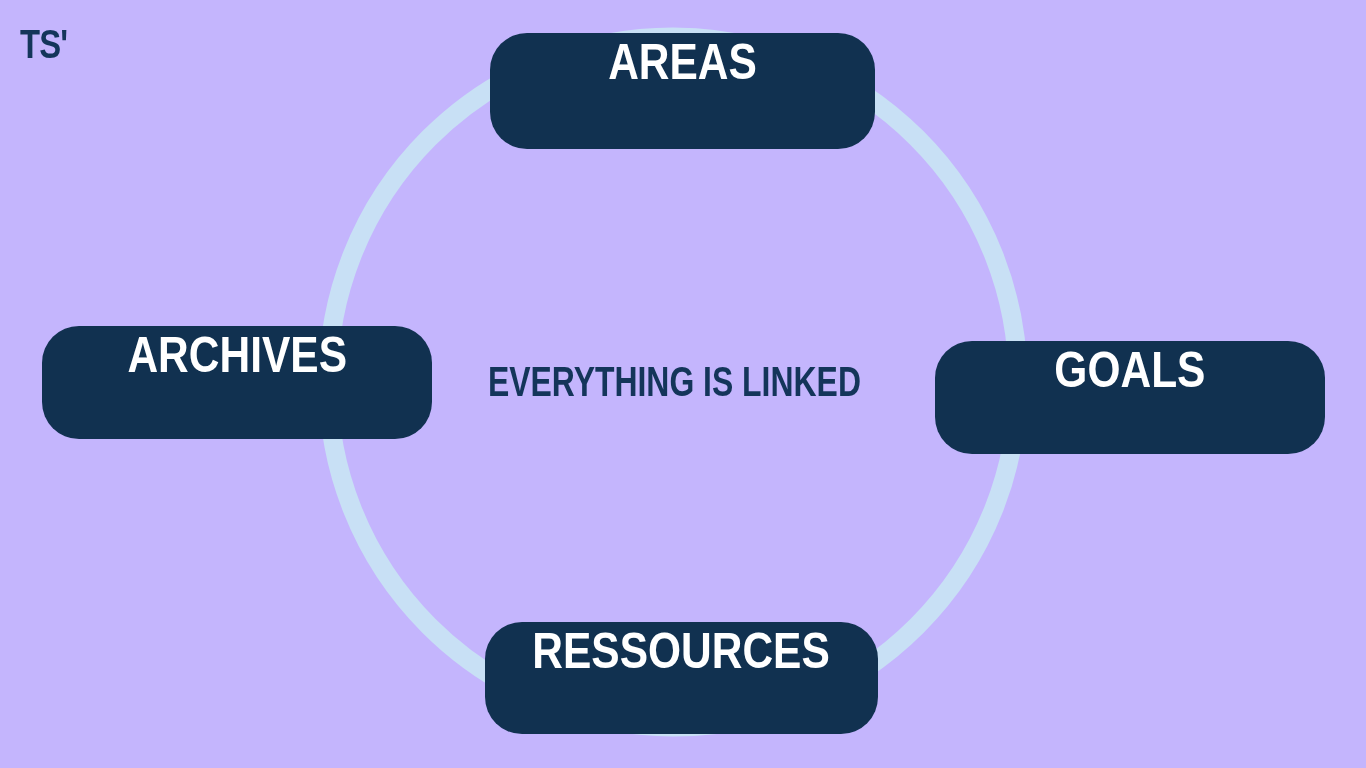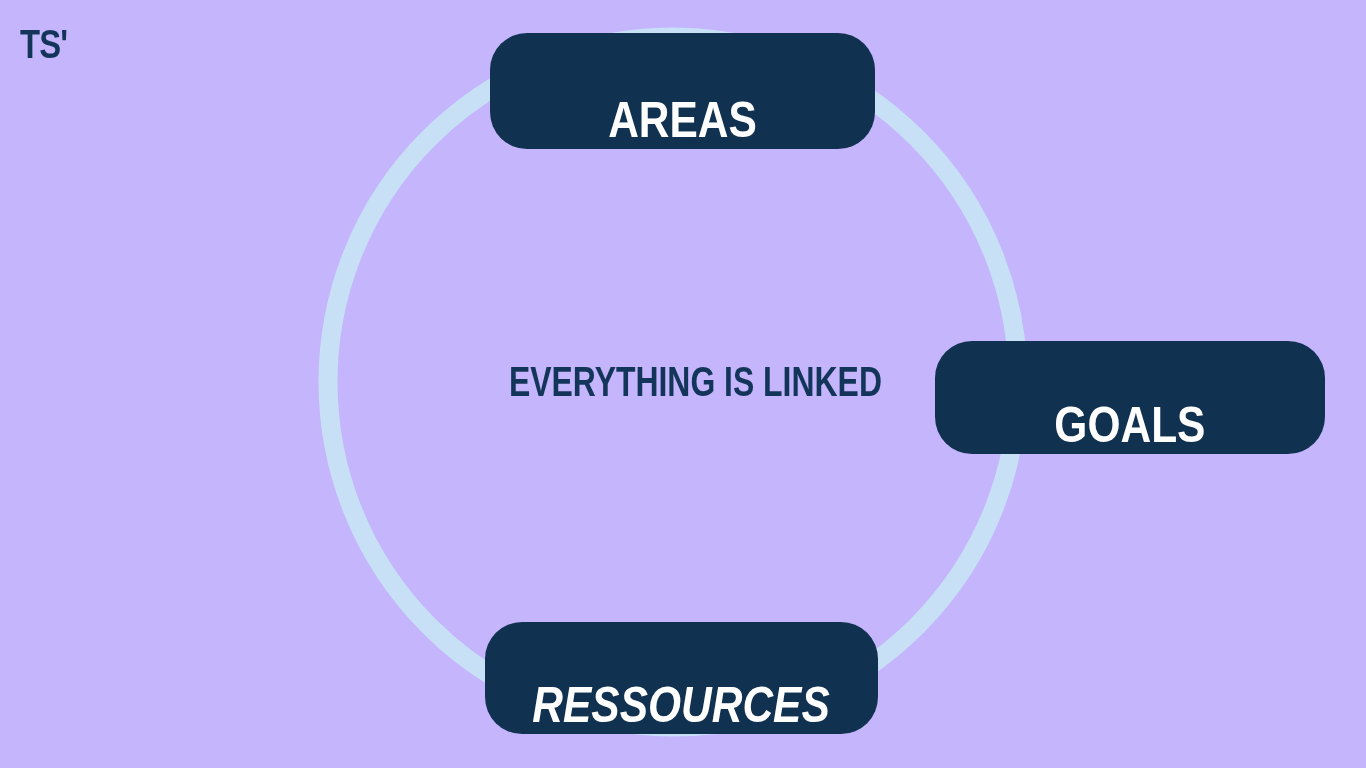--- a/index.html
+++ b/index.html
@@ -31,44 +31,44 @@
     left: 0;
     top: 0;
     width: 1366px;
     height: 768px;
   }
   .node {
     position: absolute;
     background: #113150;
     border-radius: 37px;
     display: flex;
-    align-items: flex-end;
+    align-items: flex-start;
     justify-content: center;
   }
   .node-label {
     color: #ffffff;
     font-size: 50px;
     font-weight: 700;
     white-space: nowrap;
     transform: scaleX(0.85);
     transform-origin: center;
   }
   .node-top        { left: 490px; top: 33px;  width: 385px; height: 116px; }
   .node-right      { left: 935px; top: 326px; width: 390px; height: 113px; margin-top: 15px; }
-  .node-bottom     { left: 485px; top: 622px; width: 393px; height: 112px; font-style: italic; }
+  .node-bottom     { left: 485px; top: 622px; width: 393px; height: 112px; }
   .node-left       { left: 42px;  top: 326px; width: 390px; height: 113px; }
   .center-label-wrap {
     position: absolute;
     left: 450px;
     top: 353px;
     width: 470px;
     height: 58px;
     display: flex;
     align-items: center;
-    justify-content: flex-start;
+    justify-content: flex-end;
   }
   .center-label {
     color: #14355a;
     font-size: 42px;
     font-weight: 700;
     white-space: nowrap;
     transform: scaleX(0.76);
     transform-origin: center;
   }
 </style>
@@ -88,18 +88,21 @@
   </div>
 
   <div class="node node-right">
     <span class="node-label">GOALS</span>
   </div>
 
   <div class="node node-bottom">
     <span class="node-label">RESSOURCES</span>
   </div>
 
+  <div class="node node-left">
+    <span class="node-label">ARCHIVES</span>
+  </div>
 
   <div class="center-label-wrap">
     <span class="center-label">EVERYTHING IS LINKED</span>
   </div>
 
 </div>
 
 </body></html>

